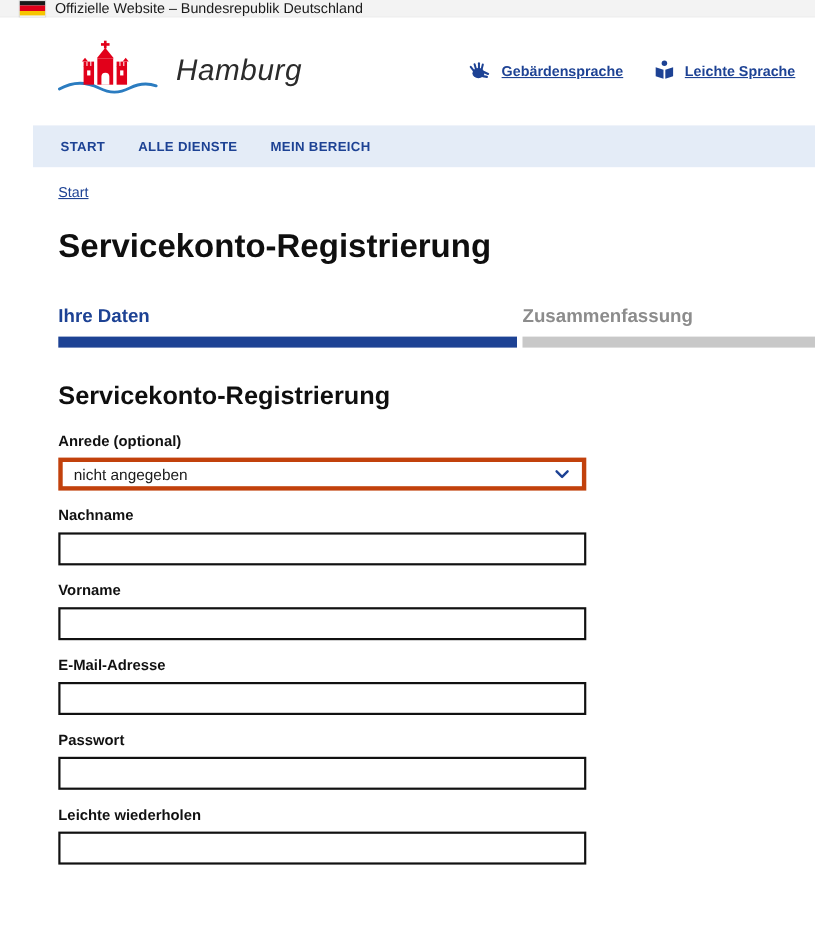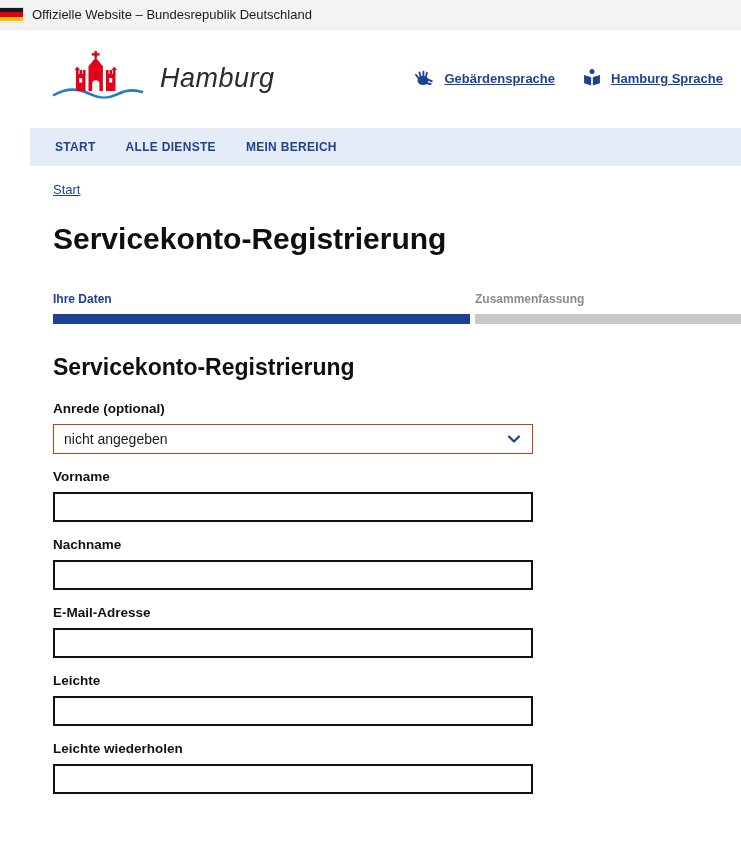--- a/index.html
+++ b/index.html
@@ -1,22 +1,22 @@
 <!DOCTYPE html>
 <html lang="de"><head>
 <meta charset="utf-8">
 <style>
   * { margin: 0; padding: 0; box-sizing: border-box; }
   html, body { width: 741px; background: #fff; font-family: "Liberation Sans", sans-serif; color: #111; }
   body { min-height: 844px; overflow-x: hidden; }
 
   
   .meta-bar {
-    height: 30px; background: #f3f3f3; border-bottom: 1px solid #ececec;
-    display: flex; align-items: center; gap: 9px;
+    height: 16px; background: #f3f3f3; border-bottom: 1px solid #ececec;
+    display: flex; align-items: center; padding-left: 18px; gap: 9px;
     font-size: 13px; color: #1a1a1a;
   }
   .flag { width: 23px; height: 14px; display: inline-block; box-shadow: 0 0 0 1px rgba(0,0,0,0.08); }
   .flag div { height: 33.33%; }
   .flag .f-black { background: #1a1a1a; }
   .flag .f-red   { background: #e1001a; }
   .flag .f-gold  { background: #f6c500; }
 
   
   .header {
@@ -49,40 +49,40 @@
   
   .content { padding: 14px 0 40px 53px; }
   .breadcrumb-link {
     font-size: 13px; color: #1d4294; text-decoration: underline; cursor: pointer;
   }
   h1.page-title { font-size: 30px; font-weight: bold; color: #0f0f0f; margin-top: 24px; }
 
   
   .progress { display: flex; gap: 5px; margin-top: 36px; }
   .progress-step { display: flex; flex-direction: column; gap: 8px; }
-  .progress-step .step-label { font-size: 12px; font-weight: bold; }
+  .progress-step .step-label { font-size: 17px; font-weight: bold; }
   .progress-step .step-bar { height: 10px; }
   .step-active .step-label { color: #1d4294; }
   .step-active .step-bar { background: #1d4294; }
   .step-inactive .step-label { color: #8c8c8c; }
   .step-inactive .step-bar { background: #c8c8c8; }
   .step-0 { flex: 417 0 0; }
   .step-1 { flex: 266 0 0; }
 
   
   h2.form-title { font-size: 23px; font-weight: bold; color: #0f0f0f; margin-top: 30px; margin-bottom: 20px; }
   .field { width: 480px; margin-bottom: 15px; }
   .field-label { display: block; font-size: 13.5px; font-weight: bold; color: #111; margin-bottom: 8px; }
   .text-input {
     width: 480px; height: 30px; border: 2px solid #111; background: #fff;
     font-family: "Liberation Sans", sans-serif; font-size: 14px; padding: 0 10px;
     border-radius: 0; outline: none; display: block;
   }
   .select-box {
-    width: 480px; height: 30px; border: 1px solid #c2410c; background: #fff;
+    width: 480px; height: 30px; border: 4px solid #c2410c; background: #fff;
     display: flex; align-items: center; justify-content: space-between;
     padding: 0 10px; cursor: pointer;
   }
   .select-box .select-value { font-size: 14px; color: #1a1a1a; }
   .select-box svg { width: 16px; height: 16px; }
 </style>
 </head>
 <body>
 
 <div class="meta-bar">
@@ -132,21 +132,21 @@
         <rect x="13" y="17.5" width="7" height="2.4" rx="1.2" transform="rotate(10 16.5 18.7)"></rect>
       </svg>
       <span class="link-label">Gebärdensprache</span>
     </a>
     <a class="header-link">
       <svg viewBox="0 0 24 24" fill="#1d4294" aria-hidden="true">
         <circle cx="12" cy="4.2" r="3"></circle>
         <path d="M2.5 8.5 L11 11.2 V21 L2.5 18.3 Z"></path>
         <path d="M21.5 8.5 L13 11.2 V21 L21.5 18.3 Z"></path>
       </svg>
-      <span class="link-label">Hamburg Sprache</span>
+      <span class="link-label">Leichte Sprache</span>
     </a>
   </div>
 </div>
 
 <nav class="nav">
   <a class="nav-item">START</a>
   <a class="nav-item">ALLE DIENSTE</a>
   <a class="nav-item">MEIN BEREICH</a>
 </nav>
 
@@ -177,36 +177,36 @@
       <label class="field-label">Anrede (optional)</label>
       <div class="select-box">
         <span class="select-value">nicht angegeben</span>
         <svg viewBox="0 0 16 16" aria-hidden="true">
           <polyline points="3,5.5 8,10.5 13,5.5" fill="none" stroke="#1d4294" stroke-width="2.2" stroke-linecap="round" stroke-linejoin="round"></polyline>
         </svg>
       </div>
     </div>
 
     <div class="field">
+      <label class="field-label">Nachname</label>
+      <input class="text-input" type="text" style="">
+    </div>
+
+    <div class="field">
       <label class="field-label">Vorname</label>
       <input class="text-input" type="text" style="">
     </div>
 
     <div class="field">
-      <label class="field-label">Nachname</label>
-      <input class="text-input" type="text" style="">
-    </div>
-
-    <div class="field">
       <label class="field-label">E-Mail-Adresse</label>
       <input class="text-input" type="text" style="">
     </div>
 
     <div class="field">
-      <label class="field-label">Leichte</label>
+      <label class="field-label">Passwort</label>
       <input class="text-input" type="password" style="">
     </div>
 
     <div class="field">
       <label class="field-label">Leichte wiederholen</label>
       <input class="text-input" type="password" style="">
     </div>
 
   </form>
 </div>

